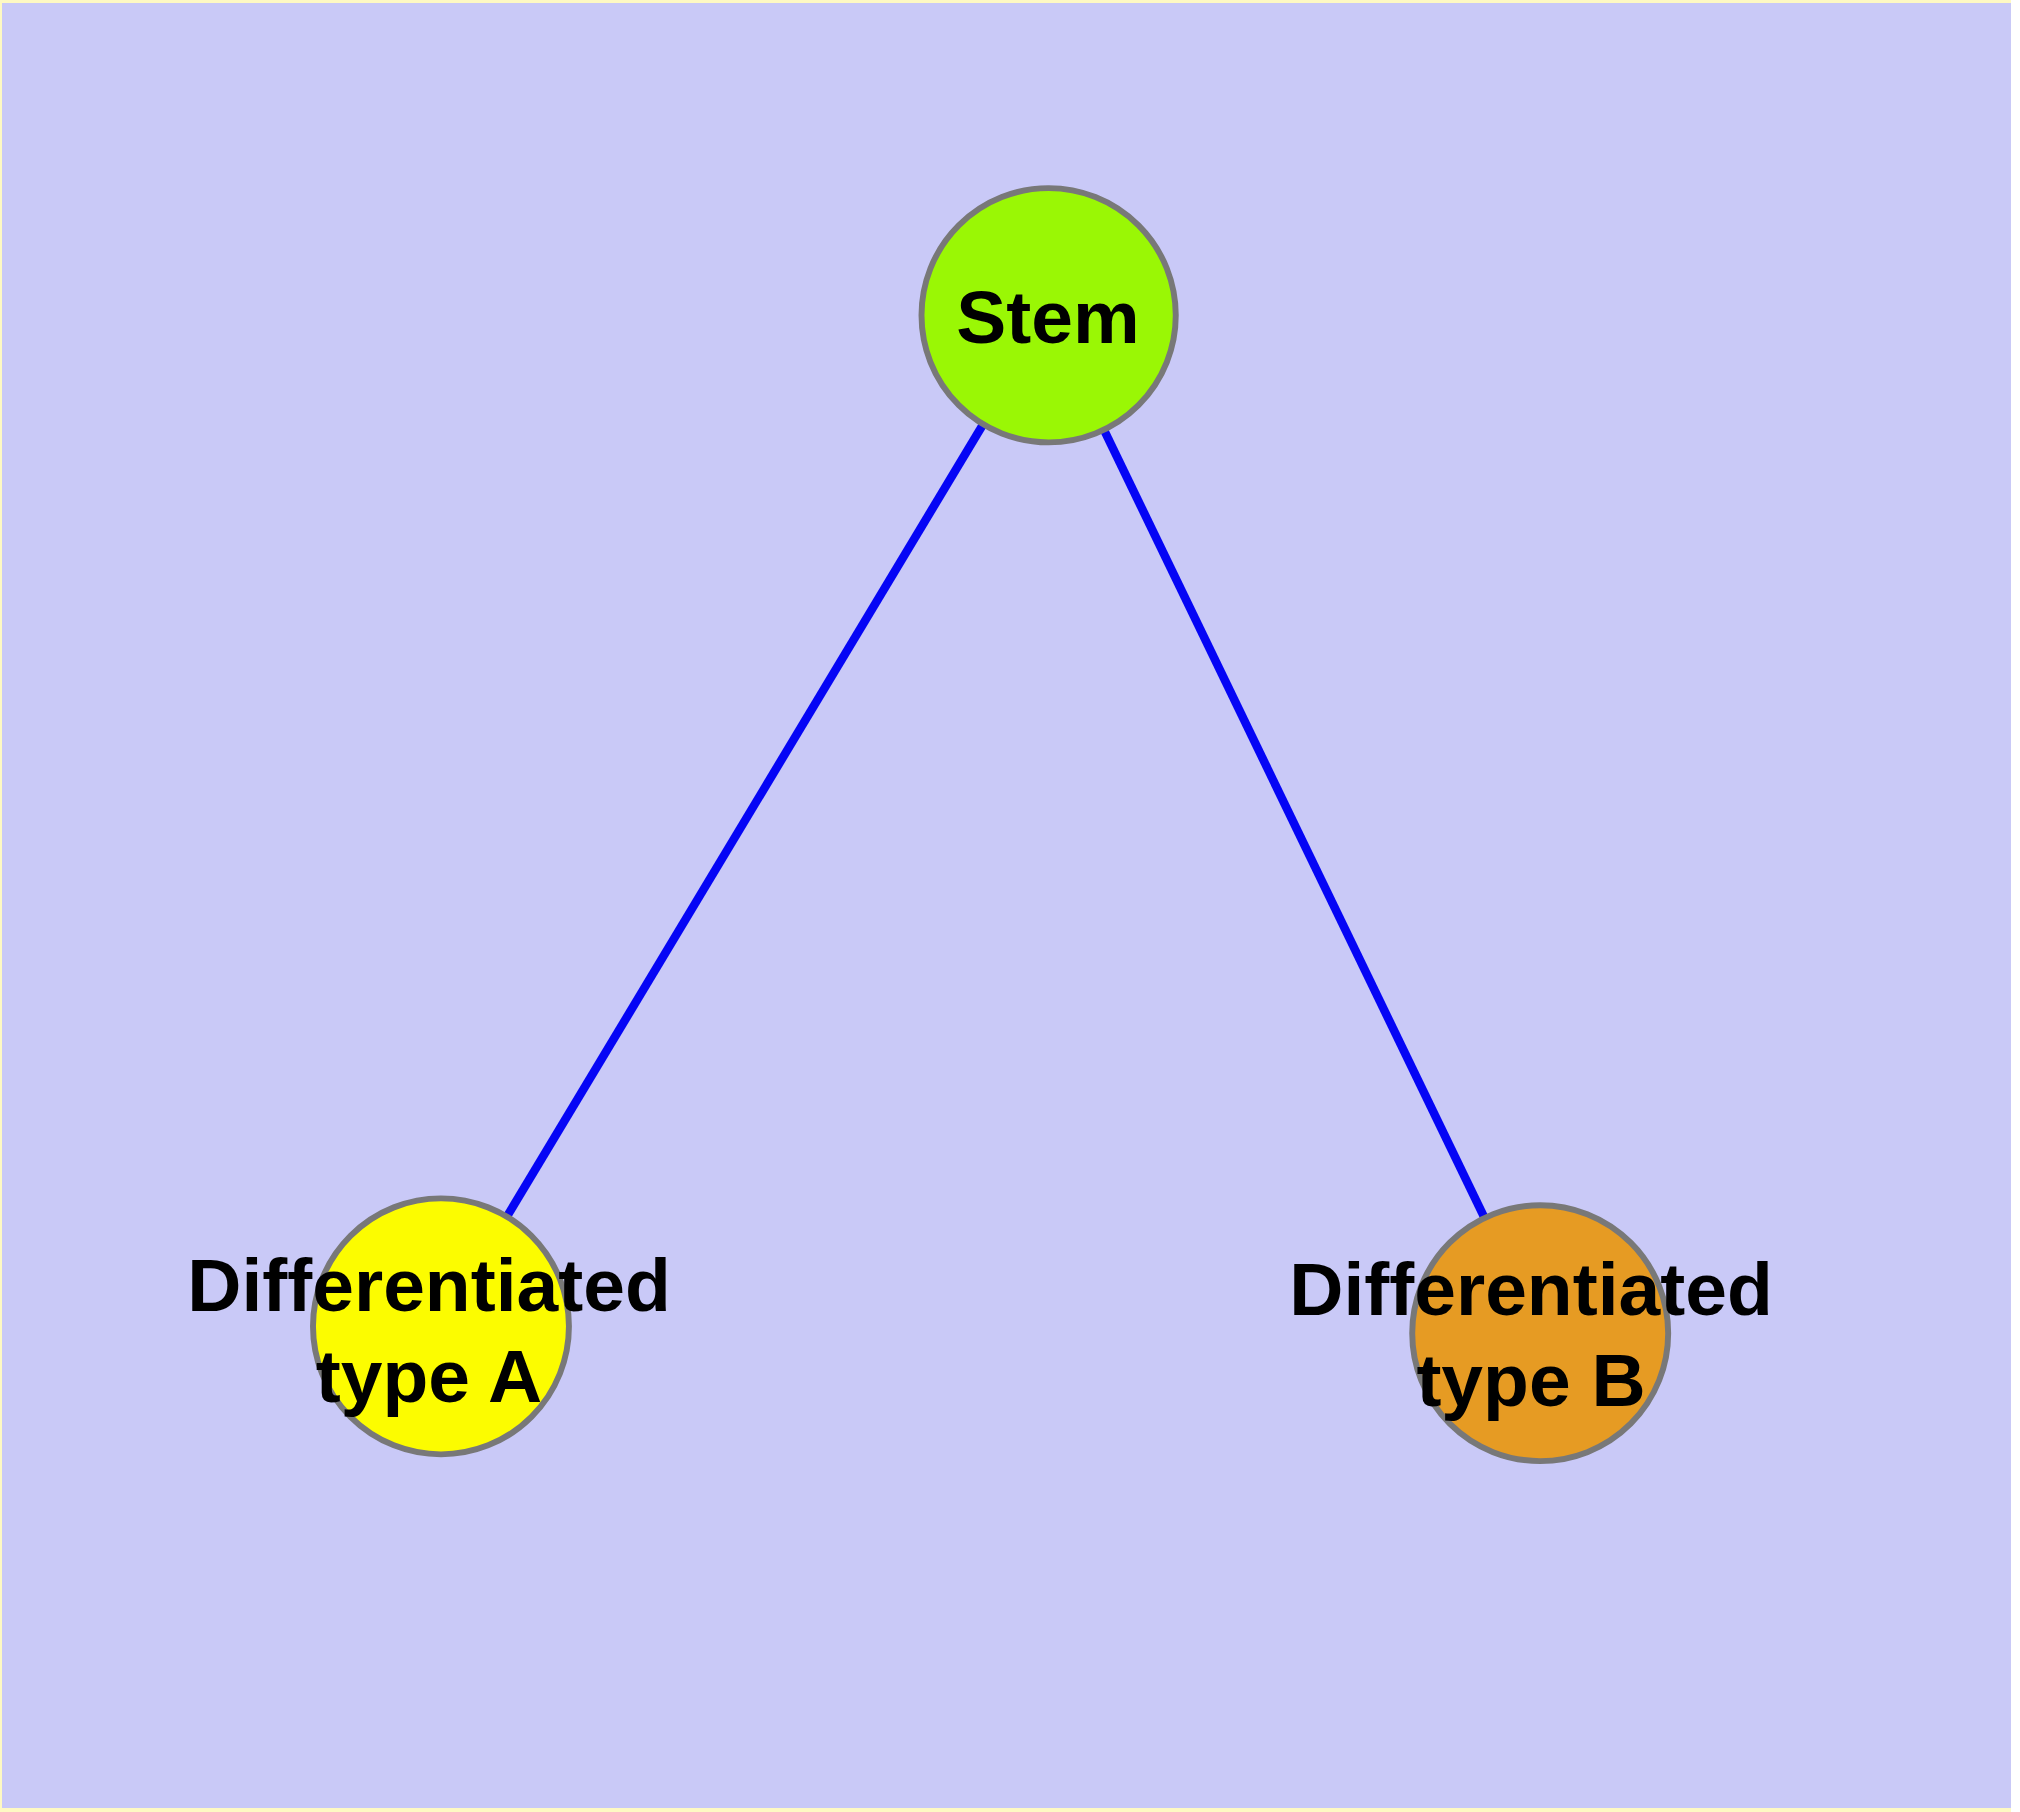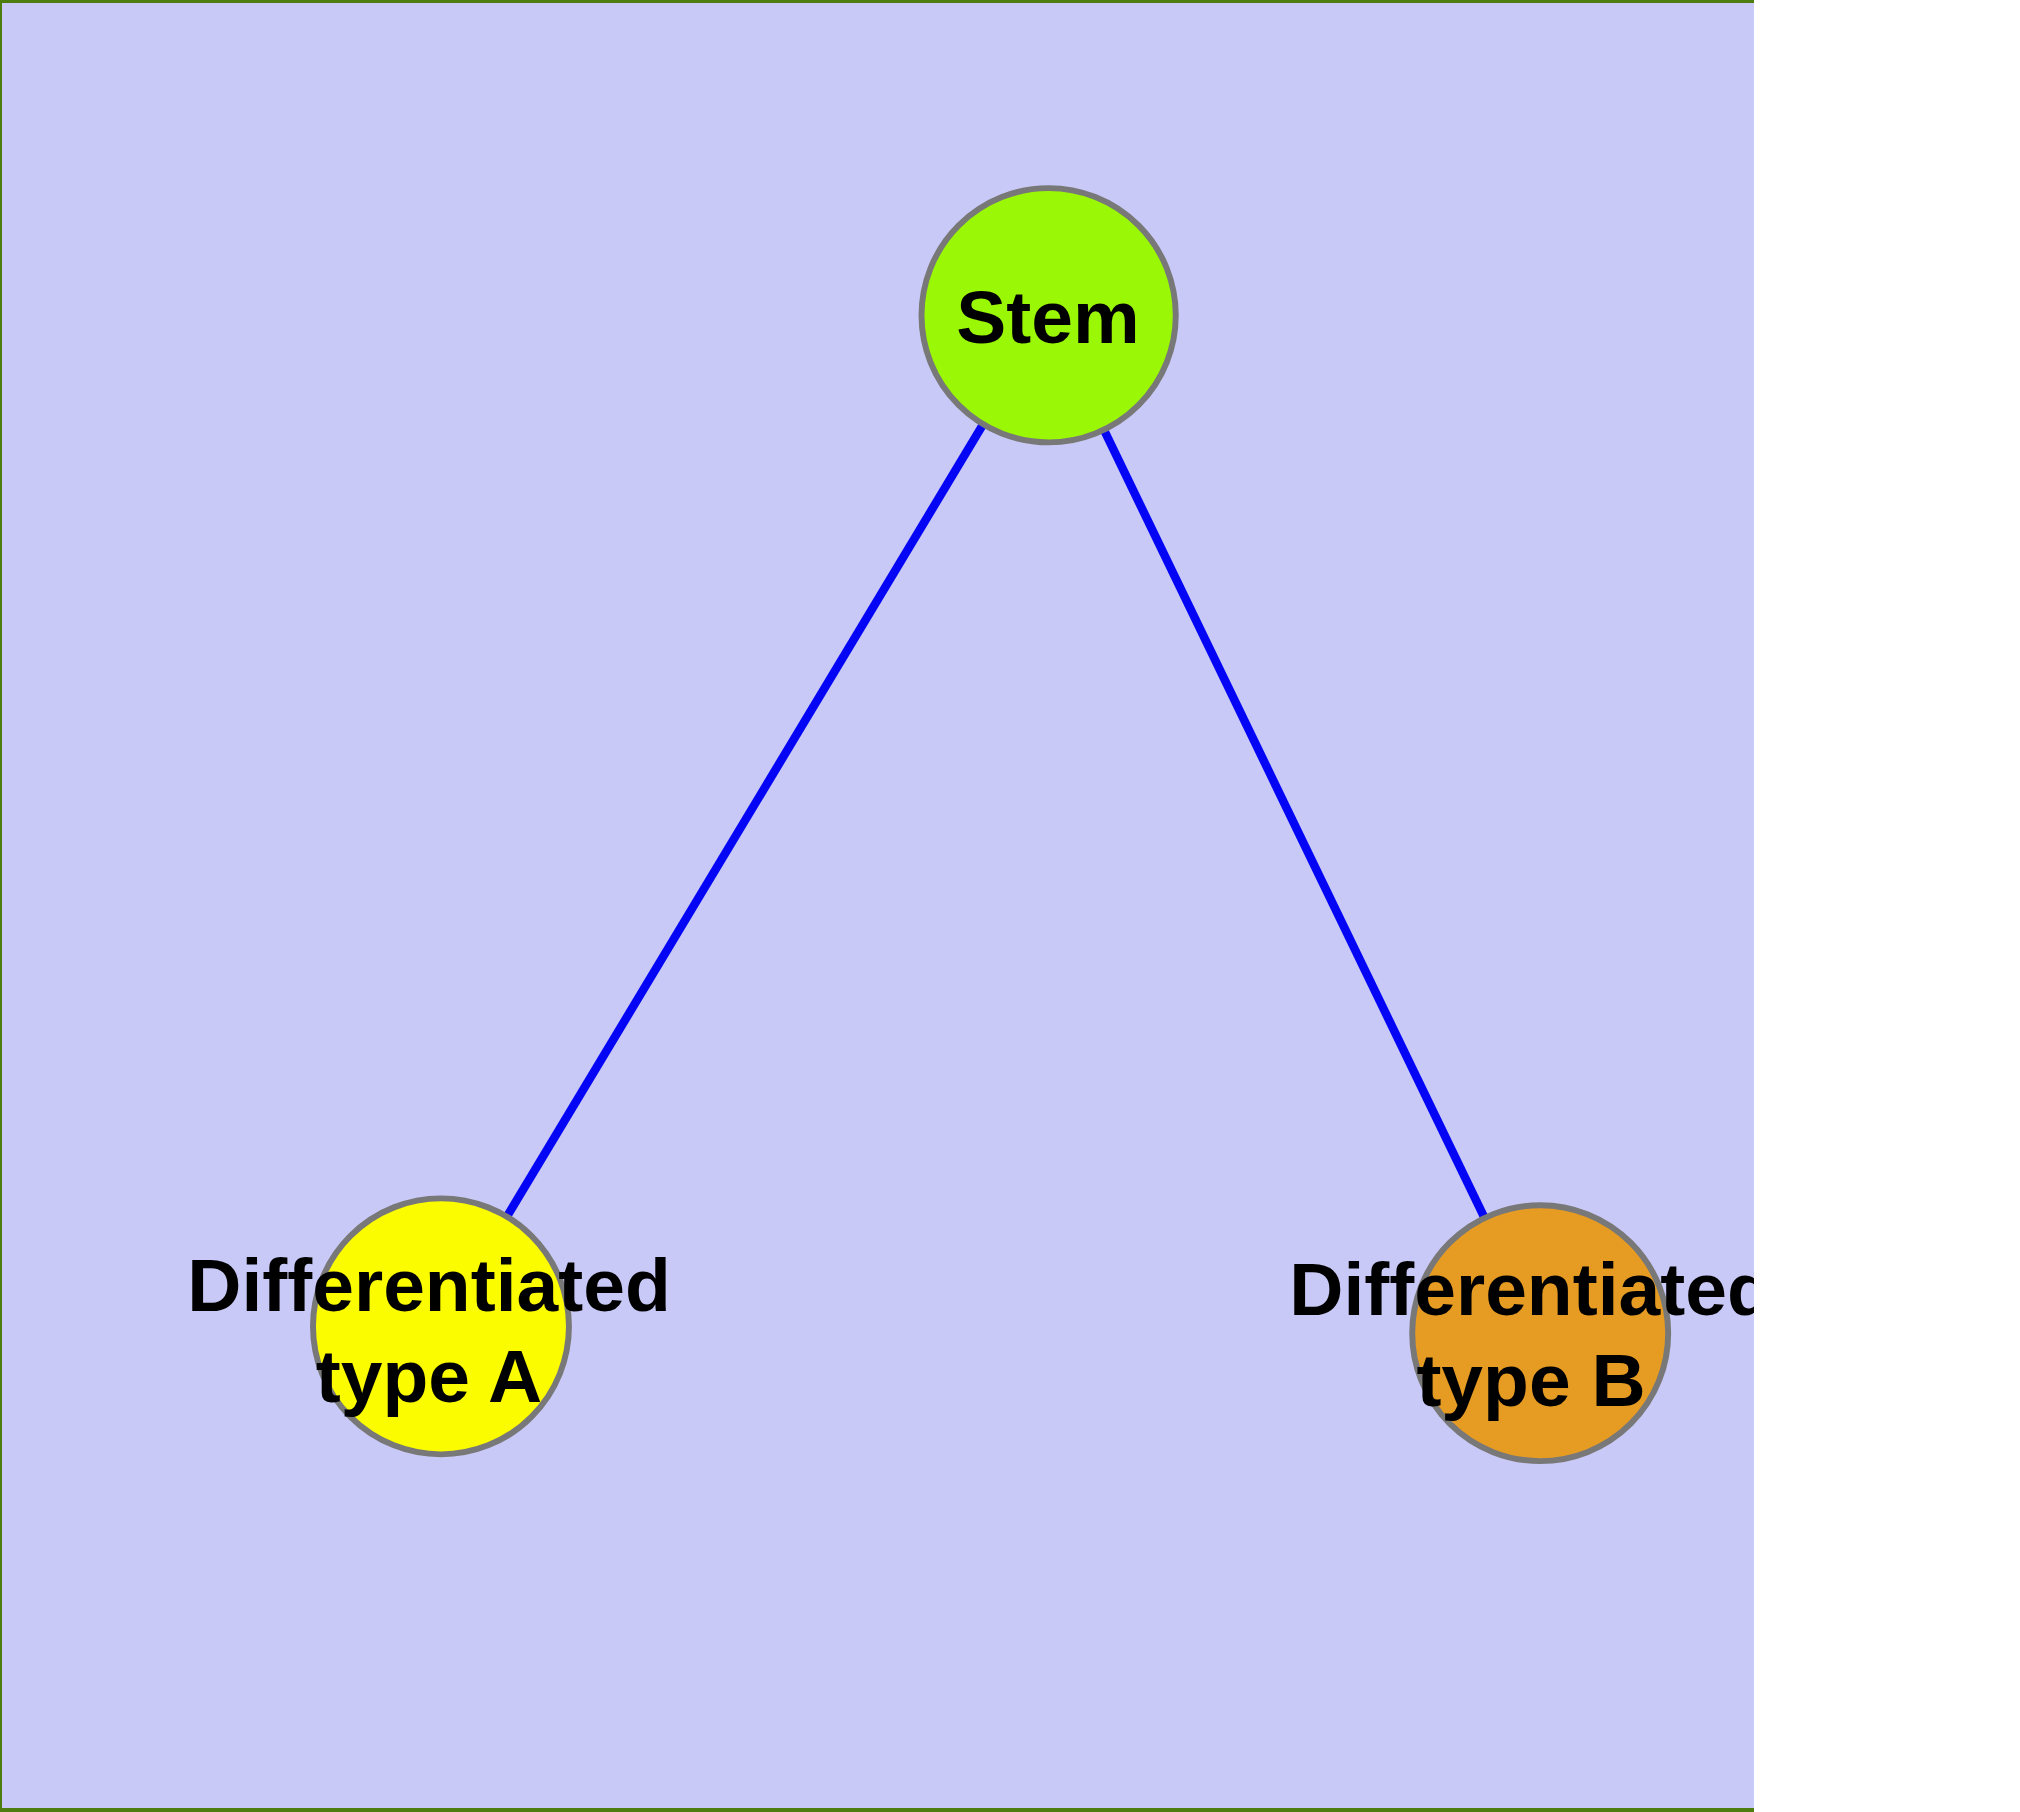--- a/index.html
+++ b/index.html
@@ -2,23 +2,23 @@
 <html style="font-size:13.6px"><head>
 <meta charset="utf-8">
 <style>
   html, body {
     margin: 0;
     padding: 0;
     background: #ffffff;
   }
   .page {
     position: relative;
-    width: 1754px;
+    width: 2011px;
     height: 1812px;
-    background: #4d7c0f;
+    background: #fef9c3;
     overflow: hidden;
     font-family: "Liberation Sans", sans-serif;
   }
   .plot-bg {
     position: absolute;
     left: 1.7px;
     top: 3.4px;
     right: 0;
     bottom: 4.2px;
     background: #c9c9f7;

